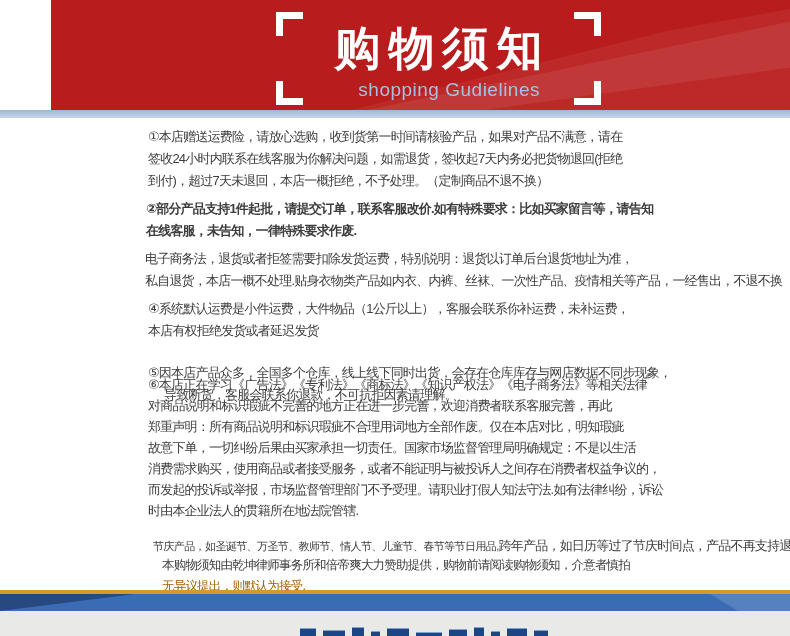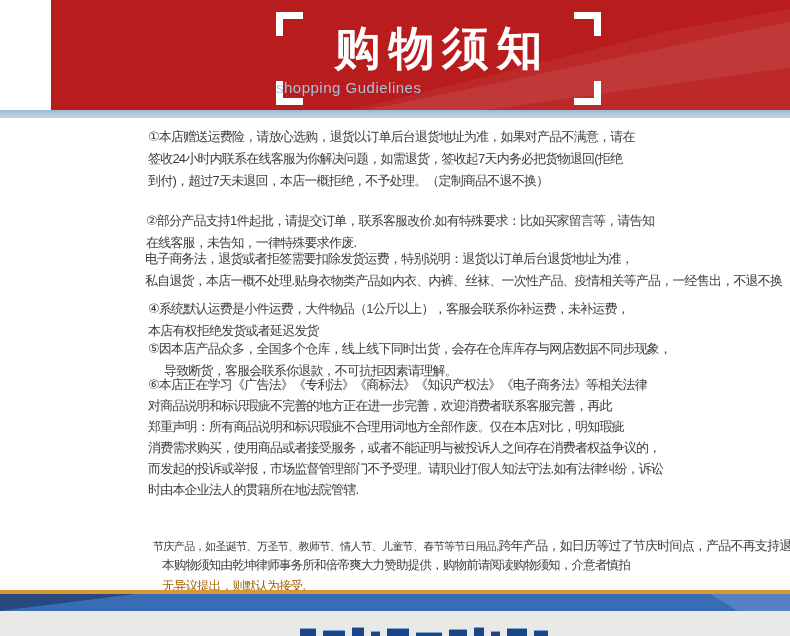--- a/index.html
+++ b/index.html
@@ -31,38 +31,38 @@
   .corner.tr { right:0; top:0;  border-right:7px solid #fff; border-top:7px solid #fff; }
   .corner.bl { left:0; bottom:0;   border-left:7px solid #fff; border-bottom:7px solid #fff; }
   .corner.br { right:0; bottom:0;  border-right:7px solid #fff; border-bottom:7px solid #fff; }
   .banner-title {
     position:absolute; left:225px; top:22px; width:325px;
     text-align:center; color:#ffffff; font-size:46px; font-weight:bold;
     letter-spacing:8px; text-indent:8px; line-height:52px; white-space:nowrap;
   }
   .banner-subtitle {
     position:absolute; left:225px; top:79px; width:264px;
-    text-align:left; color:#A6C1E0; font-size:15px; letter-spacing:0.5px;
+    text-align:right; color:#A6C1E0; font-size:19px; letter-spacing:0.5px;
     white-space:nowrap;
   }
   .strip {
     position:absolute; top:110px; left:0; width:790px; height:8px;
     background:linear-gradient(#9db8d4,#c6d5e8);
   }
 
   
   .para {
     position:absolute; left:148px; color:#3D3D3D;
     font-size:13px; letter-spacing:-0.8px; line-height:22px; white-space:nowrap;
   }
   .p1 { top:126px; }
-  .p2 { top:210px; left:146px; }
+  .p2 { top:198px; left:146px;font-weight:bold; }
   .p3 { top:248px; left:145px; }
   .p4 { top:298px; }
-  .p5 { top:338px; }
+  .p5 { top:362px; }
   .p6 { top:374px; line-height:21px; }
   .line-indent { padding-left:16px; }
 
   
   .festival-note {
     position:absolute; left:153px; top:537px; color:#3D3D3D;
     font-size:11px; letter-spacing:-0.6px; white-space:nowrap;
   }
   .festival-note .tail { font-size:13px; letter-spacing:-0.8px; }
   .sponsor-note {
@@ -118,21 +118,21 @@
       <div class="corner tr"></div>
       <div class="corner bl"></div>
       <div class="corner br"></div>
     </div>
     <div class="banner-title">购物须知</div>
     <div class="banner-subtitle">shopping Gudielines</div>
   </div>
   <div class="strip"></div>
 
   <div class="para p1">
-    <div>①本店赠送运费险，请放心选购，退货以订单后台退货地址为准，如果对产品不满意，请在</div>
+    <div>①本店赠送运费险，请放心选购，收到货第一时间请核验产品，如果对产品不满意，请在</div>
     <div>签收24小时内联系在线客服为你解决问题，如需退货，签收起7天内务必把货物退回(拒绝</div>
     <div>到付)，超过7天未退回，本店一概拒绝，不予处理。（定制商品不退不换）</div>
   </div>
 
   <div class="para p2">
     <div>②部分产品支持1件起批，请提交订单，联系客服改价.如有特殊要求：比如买家留言等，请告知</div>
     <div>在线客服，未告知，一律特殊要求作废.</div>
   </div>
 
   <div class="para p3">
@@ -147,20 +147,21 @@
 
   <div class="para p5">
     <div>⑤因本店产品众多，全国多个仓库，线上线下同时出货，会存在仓库库存与网店数据不同步现象，</div>
     <div class="line-indent">导致断货，客服会联系你退款，不可抗拒因素请理解。</div>
   </div>
 
   <div class="para p6">
     <div>⑥本店正在学习《广告法》《专利法》《商标法》《知识产权法》《电子商务法》等相关法律</div>
     <div>对商品说明和标识瑕疵不完善的地方正在进一步完善，欢迎消费者联系客服完善，再此</div>
     <div>郑重声明：所有商品说明和标识瑕疵不合理用词地方全部作废。仅在本店对比，明知瑕疵</div>
+    <div>故意下单，一切纠纷后果由买家承担一切责任。国家市场监督管理局明确规定：不是以生活</div>
     <div>消费需求购买，使用商品或者接受服务，或者不能证明与被投诉人之间存在消费者权益争议的，</div>
     <div>而发起的投诉或举报，市场监督管理部门不予受理。请职业打假人知法守法.如有法律纠纷，诉讼</div>
     <div>时由本企业法人的贯籍所在地法院管辖.</div>
   </div>
 
   <div class="festival-note">
     <span>节庆产品，如圣诞节、万圣节、教师节、情人节、儿童节、春节等节日用品,</span><span class="tail">跨年产品，如日历等过了节庆时间点，产品不再支持退换</span>
   </div>
   <div class="sponsor-note">本购物须知由乾坤律师事务所和倍帝爽大力赞助提供，购物前请阅读购物须知，介意者慎拍</div>
   <div class="acceptance-note">无异议提出，则默认为接受.</div>

